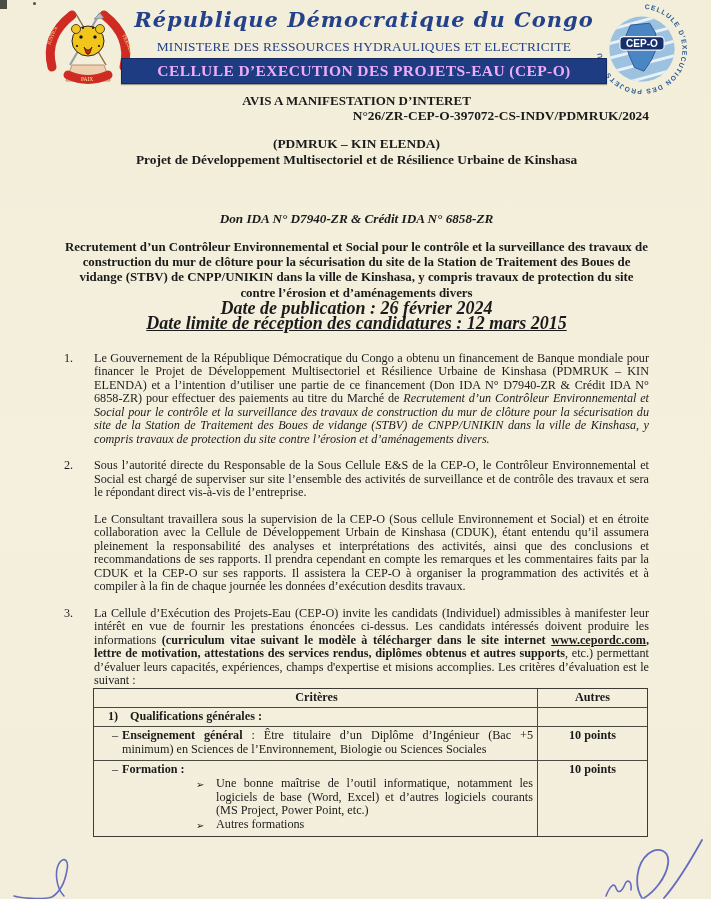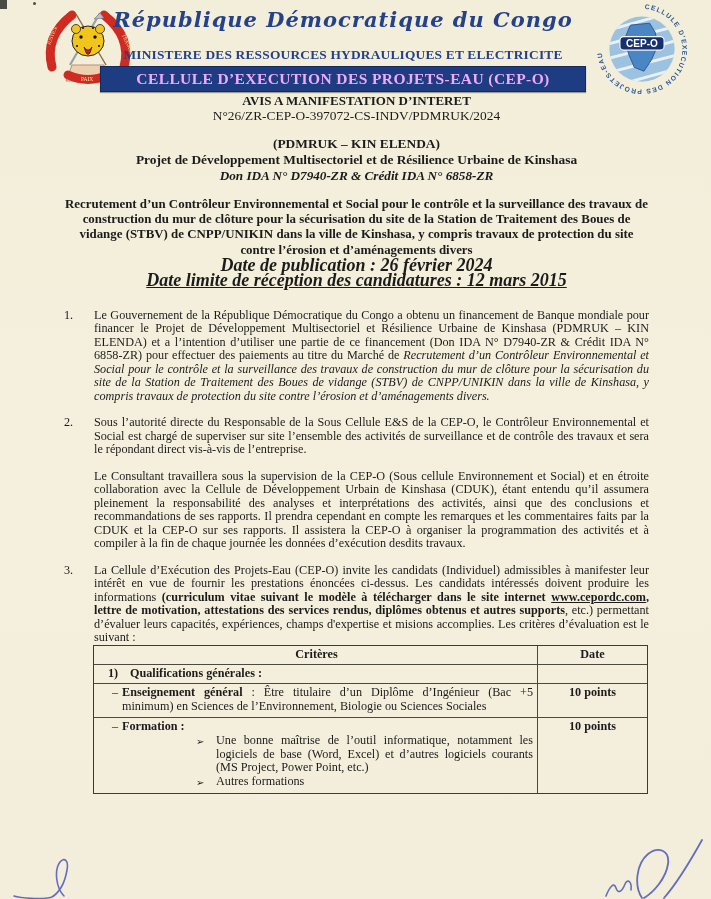--- a/index.html
+++ b/index.html
@@ -4,43 +4,43 @@
 <style>
   html,body{margin:0;padding:0;background:#888;}
   .page{
     position:relative;width:711px;height:899px;margin:0 auto;
     background:linear-gradient(180deg,#f3eed9 0%,#f5f0de 55%,#f3eedb 100%);
     font-family:"Liberation Serif",serif;color:#1b1b1b;overflow:hidden;
   }
   
   .coat{position:absolute;left:36px;top:5px;width:104px;height:86px;}
   .ceplogo{position:absolute;left:592px;top:4px;width:100px;height:96px;}
-  .headcenter{position:absolute;left:100px;top:5px;width:486px;text-align:center;}
+  .headcenter{position:absolute;left:121px;top:5px;width:486px;text-align:center;}
   .script-title{
     font-family:"DejaVu Serif",serif;font-style:italic;font-weight:bold;
     font-size:21px;color:#24418c;letter-spacing:1px;line-height:30px;
   }
   .ministry{
-    font-weight:bold;font-size:13.4px;color:#24408a;letter-spacing:.2px;line-height:16px;margin-top:12px;
+    font-weight:normal;font-size:13.4px;color:#24408a;letter-spacing:.2px;line-height:16px;margin-top:4px;
   }
   .banner{
     margin-top:3px;background:#1e3c82;border:1px solid #16295c;color:#f0abfc;
     font-weight:bold;font-size:15.5px;line-height:24px;letter-spacing:.4px;
     box-shadow:0 1px 1px rgba(0,0,0,.35);
   }
   
   .content{position:absolute;left:64px;top:93px;width:585px;}
   .center{text-align:center;}
   .bold{font-weight:bold;}
   .ital{font-style:italic;}
   .und{text-decoration:underline;}
   .t-title{font-size:13px;font-weight:bold;line-height:15px;}
-  .t-num{font-size:13.4px;font-weight:normal;line-height:16px;}
+  .t-num{font-size:13.4px;font-weight:bold;line-height:16px;text-align:right;}
   .proj{font-size:13.4px;font-weight:bold;line-height:16px;}
-  .fund{font-size:13.2px;font-weight:bold;font-style:italic;line-height:16px;}
+  .fund{font-size:13.2px;font-weight:bold;font-style:italic;line-height:16px;margin-top:43px;}
   .subject{font-size:12.9px;font-weight:bold;line-height:15.2px;margin-top:13px;}
   .dateline{font-size:18px;font-weight:bold;font-style:italic;line-height:15px;}
   .gap8{height:8px;}.gap12{height:12px;}
   .para{display:flex;margin-top:13px;font-size:12.2px;line-height:13.5px;}
   .para .num{width:30px;flex:0 0 30px;}
   .para .ptxt{flex:1;text-align:justify;}
   
   .crit-table{
     margin-left:29px;width:553px;border:1.3px solid #3c3c34;
     font-size:12.2px;line-height:13.8px;
@@ -150,21 +150,21 @@
     </div>
 
     <div class="para">
       <span class="num">3.</span>
       <span class="ptxt"><span>La Cellule d’Exécution des Projets-Eau (CEP-O) invite les candidats (Individuel) admissibles à manifester leur intérêt en vue de fournir les prestations énoncées ci-dessus. Les candidats intéressés doivent produire les informations </span><span class="bold">(curriculum vitae suivant le modèle à télécharger dans le site internet </span><span class="bold und">www.cepordc.com</span><span class="bold">, lettre de motivation, attestations des services rendus, diplômes obtenus et autres supports</span><span>, etc.) permettant d’évaluer leurs capacités, expériences, champs d'expertise et misions accomplies. Les critères d’évaluation est le suivant :</span></span>
     </div>
 
     <div class="crit-table">
       <div class="trow">
         <div class="cell-c th">Critères</div>
-        <div class="cell-n th">Date</div>
+        <div class="cell-n th">Autres</div>
       </div>
       <div class="trow">
         <div class="cell-c">
           <div class="secline">
             <span class="snum">1)</span>
             <span>Qualifications générales :</span>
           </div>
         </div>
         <div class="cell-n"></div>
       </div>

